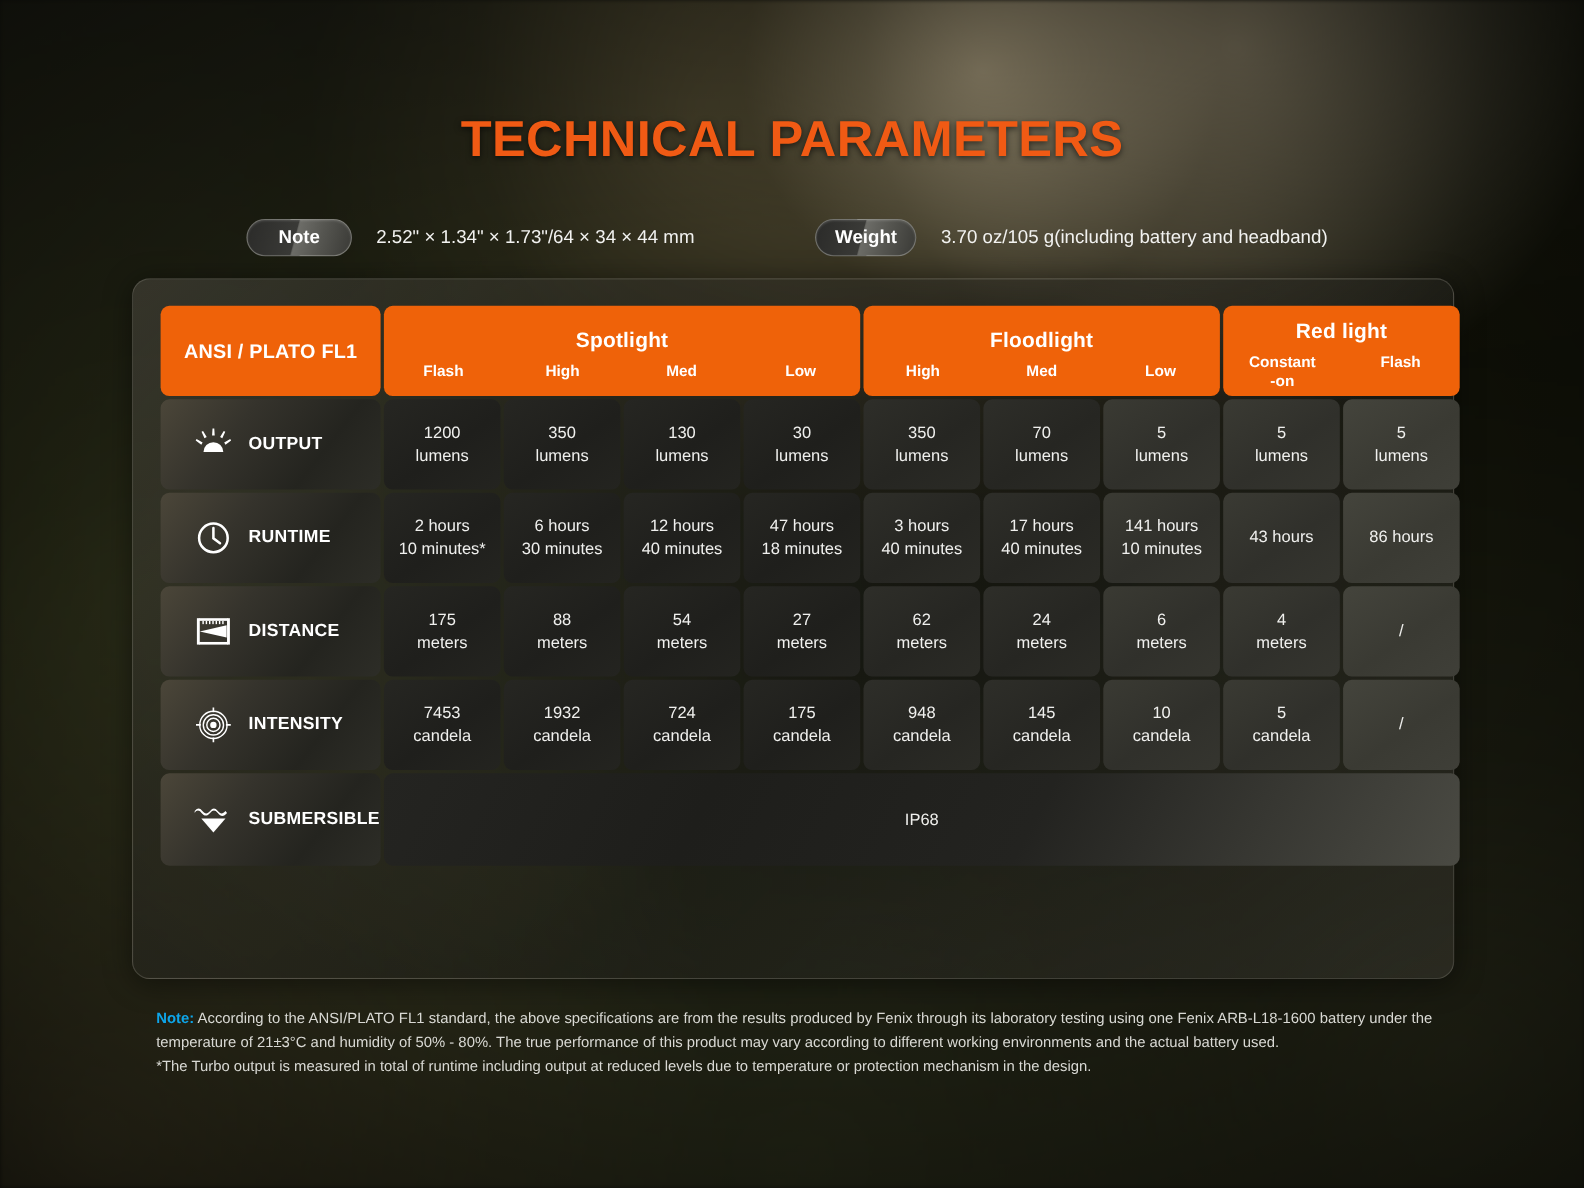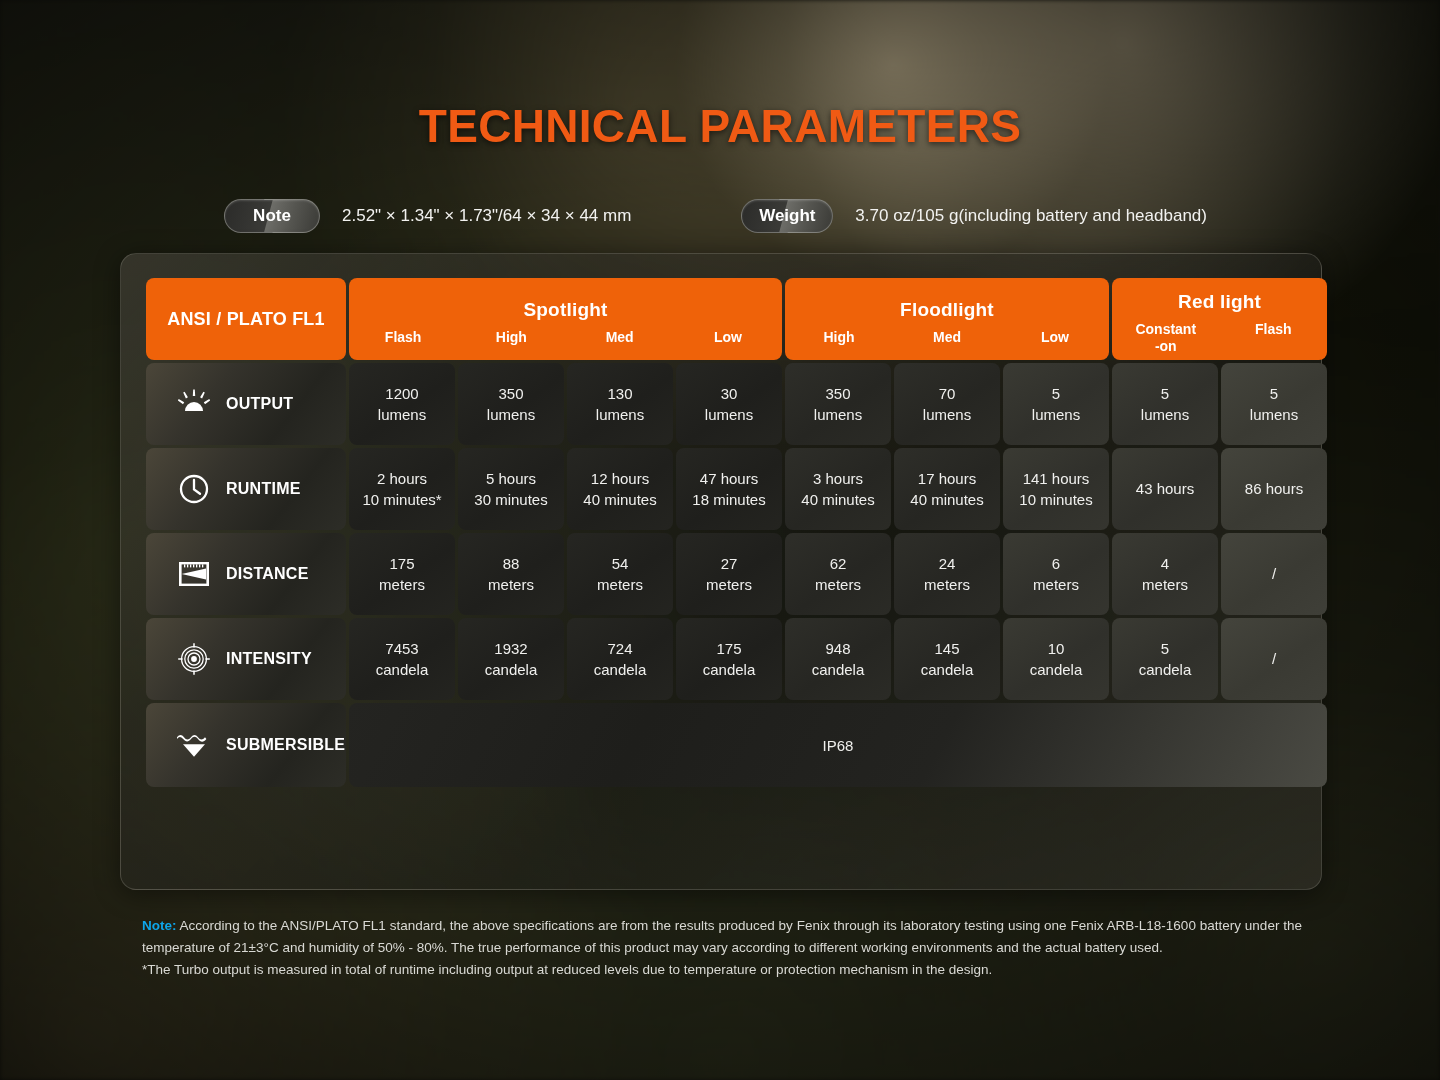--- a/index.html
+++ b/index.html
@@ -293,21 +293,21 @@
               <svg width="32" height="32" viewBox="0 0 32 32" fill="none" stroke="#fff" stroke-width="2.3">
                 <circle cx="16" cy="16" r="13"></circle>
                 <path d="M16 7v9.4l6 4.4" stroke-linecap="round"></path>
               </svg>
             </span>
             <span class="rtext">RUNTIME</span>
           </div>
         </td>
         <td class="dcell d-a"><span style="white-space:pre-line">2 hours
 10 minutes*</span></td>
-        <td class="dcell d-a"><span style="white-space:pre-line">5 hours
+        <td class="dcell d-a"><span style="white-space:pre-line">6 hours
 30 minutes</span></td>
         <td class="dcell d-a"><span style="white-space:pre-line">12 hours
 40 minutes</span></td>
         <td class="dcell d-a"><span style="white-space:pre-line">47 hours
 18 minutes</span></td>
         <td class="dcell d-b"><span style="white-space:pre-line">3 hours
 40 minutes</span></td>
         <td class="dcell d-b"><span style="white-space:pre-line">17 hours
 40 minutes</span></td>
         <td class="dcell d-c"><span style="white-space:pre-line">141 hours

